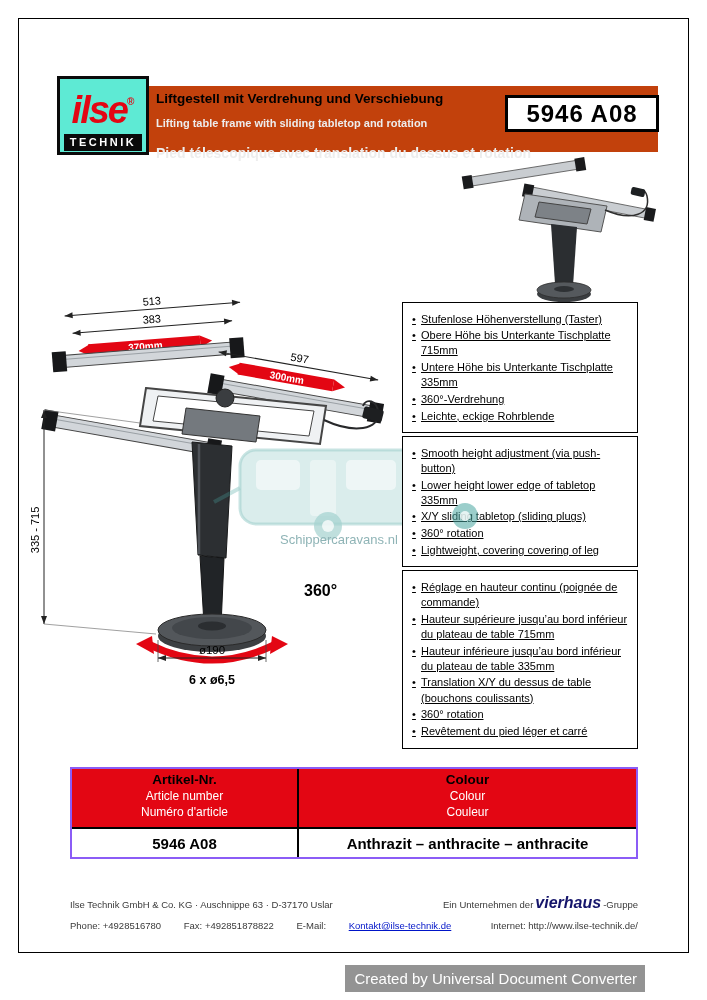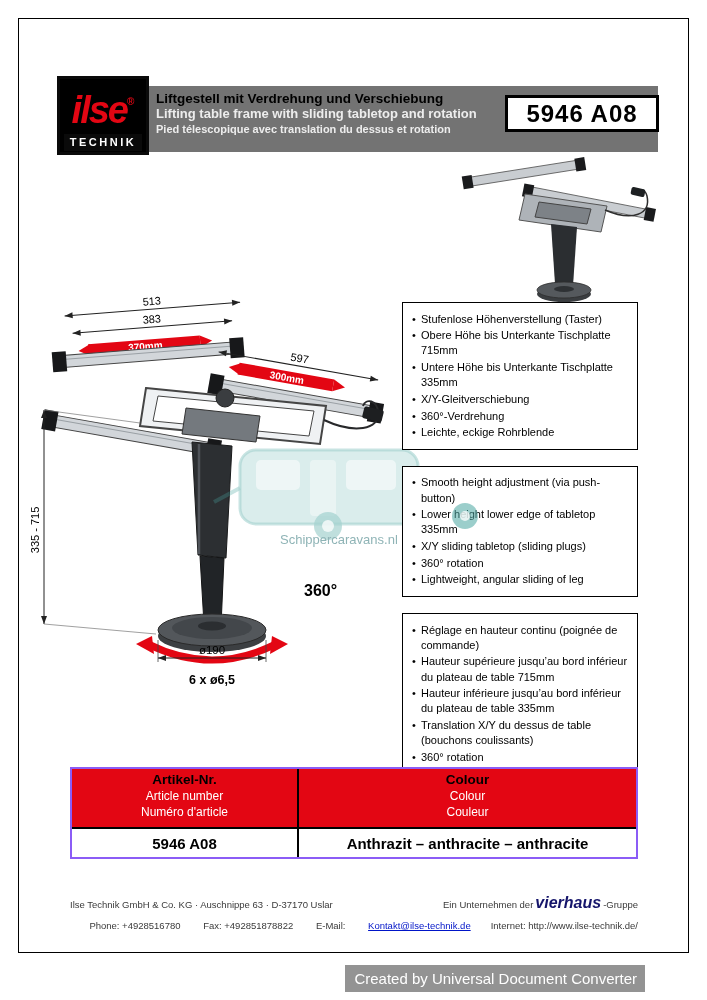--- a/index.html
+++ b/index.html
@@ -2,58 +2,58 @@
 <html><head>
 <meta charset="utf-8">
 <style>
   * { margin:0; padding:0; box-sizing:border-box; }
   html,body { background:#fff; }
   body { font-family:"Liberation Sans", sans-serif; }
   .page { position:relative; width:707px; height:1000px; background:#fff; overflow:hidden; }
   .page-border { position:absolute; left:18px; top:18px; width:671px; height:935px; border:1.5px solid #000; }
 
   
-  .header-band { position:absolute; left:57px; top:86px; width:601px; height:66px; background:#737373; z-index:1; padding:5px 8px 0 99px; }
+  .header-band { position:absolute; left:57px; top:86px; width:601px; height:66px; background:#c2410c; z-index:1; padding:5px 8px 0 99px; }
   .title-de { font-size:13.5px; font-weight:bold; color:#000; }
-  .title-en { font-size:13px; font-weight:bold; color:#ededed; }
-  .title-fr { margin-top:2px; font-size:11px; font-weight:bold; color:#ededed; }
-
-  .logo-box { position:absolute; left:57px; top:76px; width:92px; height:79px; background:#000000; border:3px solid #0a0a0a; z-index:3; text-align:center; }
+  .title-en { margin-top:11px; font-size:11px; font-weight:bold; color:#ededed; }
+  .title-fr { margin-top:16px; font-size:14px; font-weight:bold; color:#ededed; }
+
+  .logo-box { position:absolute; left:57px; top:76px; width:92px; height:79px; background:#5eead4; border:3px solid #0a0a0a; z-index:3; text-align:center; }
   .logo-brand { color:#e30613; font-size:38px; font-weight:bold; font-style:italic; line-height:46px; letter-spacing:-2px; }
   .logo-brand sup { font-size:10px; font-style:normal; vertical-align:18px; letter-spacing:0; }
   .logo-strip { background:#0a0a0a; color:#fff; margin:1px 4px 0 4px; font-size:11px; font-weight:bold; letter-spacing:2.5px; padding:2px 0 3px 0; }
 
   .article-box { position:absolute; left:505px; top:95px; width:154px; height:37px; background:#fff; border:3px solid #000; z-index:4; display:flex; align-items:center; justify-content:center; font-size:24px; font-weight:bold; letter-spacing:1px; }
 
   .product-photo { position:absolute; left:455px; top:148px; width:215px; height:160px; z-index:2; }
   .tech-drawing { position:absolute; left:28px; top:292px; width:392px; height:418px; }
   svg text { font-family:"Liberation Sans", sans-serif; }
 
   
-  .spec-boxes { position:absolute; left:402px; top:302px; width:236px; display:flex; flex-direction:column; gap:16px; z-index:4; }
+  .spec-boxes { position:absolute; left:402px; top:302px; width:236px; display:flex; flex-direction:column; gap:3px; z-index:4;text-decoration:underline; }
   .spec-box { background:#fff; border:1.5px solid #000; padding:7px 5px 7px 4px; }
   .spec-box ul { list-style:none; }
   .spec-box li { display:flex; font-size:11px; line-height:1.38; margin:1.5px 0; color:#000; }
   .spec-box li::before { content:"\2022"; flex:0 0 14px; text-align:center; }
   .wm-dot { position:absolute; left:452px; top:503px; width:26px; height:26px; border-radius:50%; background:rgba(73,165,160,0.55); z-index:5; }
   .wm-dot::after { content:""; position:absolute; left:8px; top:8px; width:10px; height:10px; border-radius:50%; background:rgba(255,255,255,0.75); }
 
   
   .spec-table { position:absolute; left:70px; top:767px; width:568px; display:flex; border:2px solid #8b5cf6; background:#fff; z-index:4; }
   .tcol-left { width:227px; border-right:2px solid #000; }
   .tcol-right { flex:1; }
   .thead { background:#e30613; height:58px; text-align:center; padding-top:3px; }
   .th1 { font-size:13.5px; font-weight:bold; color:#000; }
   .th2 { font-size:12px; color:#fff; margin-top:2px; }
   .tval { border-top:2px solid #000; height:30px; display:flex; align-items:center; justify-content:center; font-size:15px; font-weight:bold; color:#000; }
 
   
   .footer { position:absolute; left:70px; top:894px; width:568px; font-size:9.5px; color:#3a3a3a; z-index:4; }
   .frow { display:flex; justify-content:space-between; align-items:baseline; }
-  .frow + .frow { margin-top:8px;justify-content:flex-end; }
+  .frow + .frow { margin-top:8px; }
   .fleft span { margin-right:20px; }
   .vierhaus { font-weight:bold; font-style:italic; font-size:16px; color:#15156b; margin:0 2px; }
   .email-link { color:#0014c8; text-decoration:underline; }
   .url { color:#3a3a3a; text-decoration:none; }
 
   .created-bar { position:absolute; left:345px; top:965px; width:300px; height:27px; background:rgba(128,128,128,0.85); color:#fff; font-size:15px; display:flex; align-items:center; justify-content:flex-end; padding-right:8px; z-index:6; }
 </style>
 </head>
 <body>
 
@@ -206,23 +206,20 @@
         <li>
             <span>Stufenlose Höhenverstellung (Taster)</span>
           </li>
         <li>
             <span>Obere Höhe bis Unterkante Tischplatte 715mm</span>
           </li>
         <li>
             <span>Untere Höhe bis Unterkante Tischplatte 335mm</span>
           </li>
         <li>
-            <span>X/Y-Gleitverschiebung</span>
-          </li>
-        <li>
             <span>360°-Verdrehung</span>
           </li>
         <li>
             <span>Leichte, eckige Rohrblende</span>
           </li>
       </ul>
     </div>
     <div class="spec-box">
       <ul>
         <li>
@@ -231,21 +228,21 @@
         <li>
             <span>Lower height lower edge of tabletop 335mm</span>
           </li>
         <li>
             <span>X/Y sliding tabletop (sliding plugs)</span>
           </li>
         <li>
             <span>360° rotation</span>
           </li>
         <li>
-            <span>Lightweight, angular sliding of leg</span>
+            <span>Lightweight, covering covering of leg</span>
           </li>
       </ul>
     </div>
     <div class="spec-box">
       <ul>
         <li>
             <span>Réglage en hauteur continu (poignée de commande)</span>
           </li>
         <li>
             <span>Hauteur supérieure jusqu’au bord inférieur du plateau de table 715mm</span>

